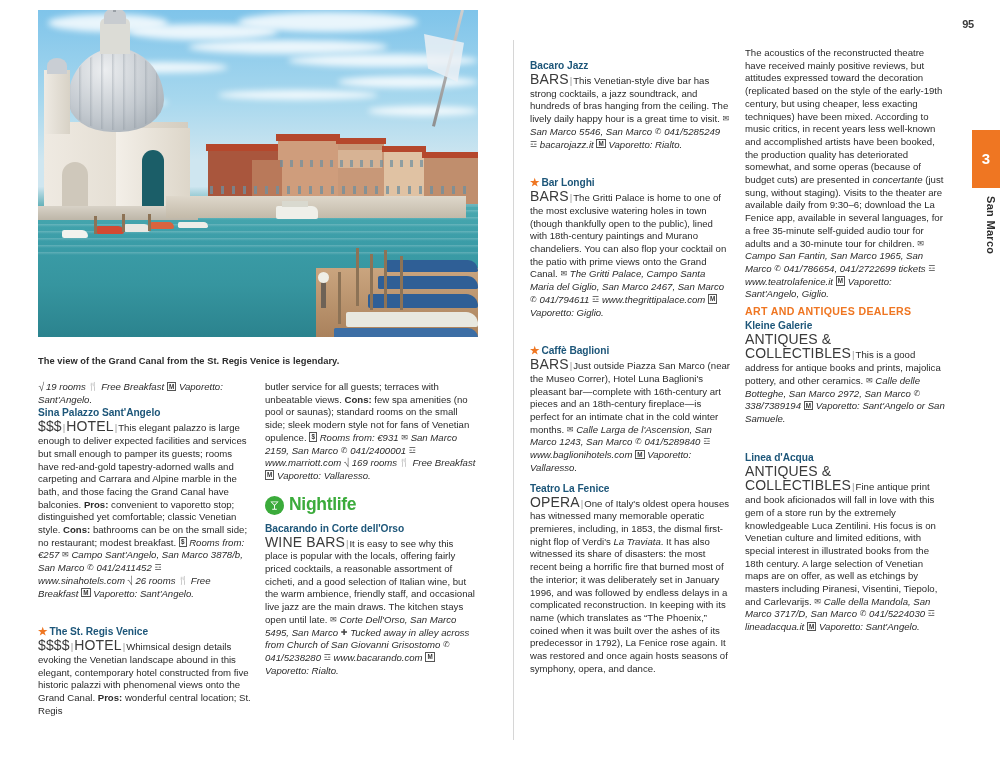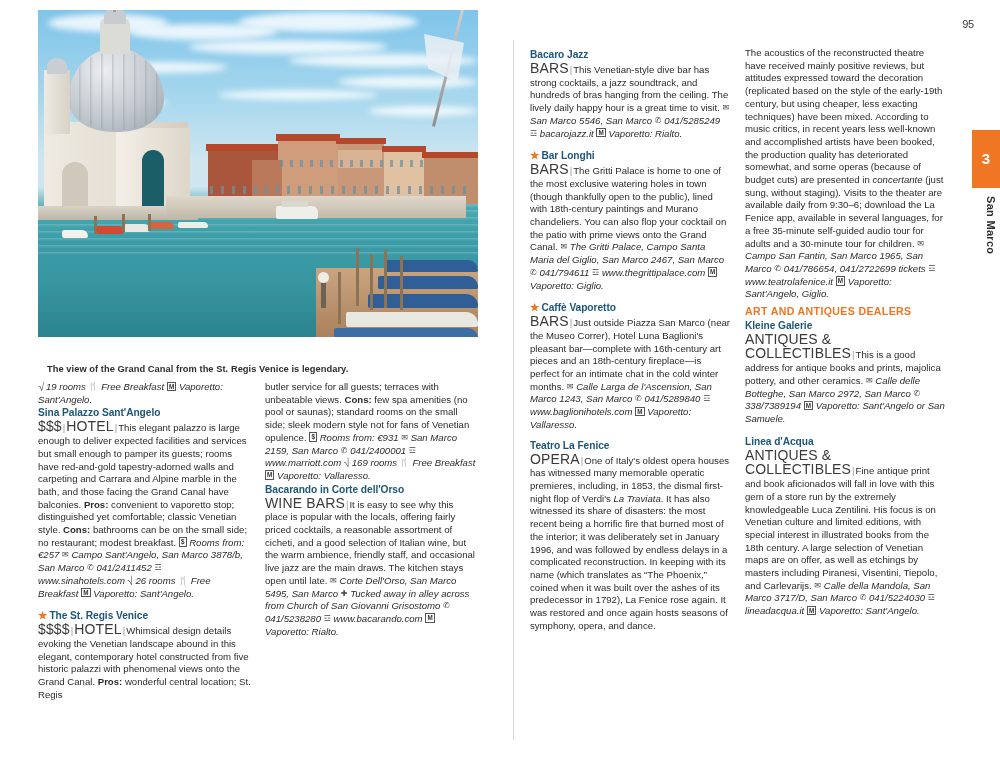--- a/index.html
+++ b/index.html
@@ -19,21 +19,21 @@
     height: 771px;
     padding: 0;
   }
 
   
   .page-number {
     position: absolute;
     top: 18px;
     right: 26px;
     font-size: 11px;
-    font-weight: normal;
+    font-weight: bold;
     color: #3a3a3a;
     letter-spacing: -0.2px;
   }
 
   
   .side-tab {
     position: absolute;
     right: 0px;
     top: 130px;
     width: 28px;
@@ -182,27 +182,26 @@
   }
   .pole { position:absolute; width:3px; background:#8d7356; }
   .lamp { position:absolute; left:283px; top:268px; width:5px; height:30px; background:#6e6256;}
   .lamp-head{ position:absolute; left:280px; top:262px; width:11px; height:11px; background:#efeee6; border-radius:50%;}
   .vapo { position:absolute; left:238px; top:196px; width:42px; height:13px; background:#efefe9; border-radius:2px 6px 2px 2px;}
   .vapo-top { position:absolute; left:244px; top:191px; width:26px; height:6px; background:#d9d9cf;}
 
   .caption {
     position: absolute;
     left: 38px;
-    top: 364px;
+    top: 356px;
     width: 440px;
     font-size: 9.3px;
     color: #2d2d2d;
     font-weight: bold;
     letter-spacing: 0.05px;
-    margin-left: 9px;
   }
 
   
   .divider {
     position: absolute;
     left: 513px;
     top: 40px;
     width: 1px;
     height: 700px;
     background: #d6d6d6;
@@ -216,21 +215,21 @@
     color: #2b2b2b;
     text-align: left;
   }
   .col p { margin: 0; }
   #col1 { left: 38px;  top: 381px; width: 213px; }
   #col2 { left: 265px; top: 381px; width: 213px; }
   #col3 { left: 530px; top: 47px;  width: 200px; }
   #col4 { left: 745px; top: 47px;  width: 200px; }
 
   .entry { margin-bottom: 0px; }
-  .entry + .entry { margin-top: 9px; }
+  .entry + .entry { margin-top: 25px; }
 
   .entry-title {
     color: #1d5679;
     font-weight: bold;
     font-size: 10.2px;
     line-height: 13px;
     margin-bottom: 1px;
     letter-spacing: -0.05px;
   }
   .star {
@@ -447,20 +446,28 @@
       <span class="ic">☲</span>
       <span class="ital">www.marriott.com</span>
       <span class="ic">⎷</span>
       <span class="ital">169 rooms</span>
       <span class="ic">🍴</span>
       <span class="ital">Free Breakfast</span>
       <span class="boxic">M</span>
       <span class="ital">Vaporetto: Vallaresso.</span>
     </p>
 
+    <div class="section-head">
+      <div class="section-ic" style="background:#3bab3b;">
+        <svg width="11" height="11" viewBox="0 0 24 24" fill="#fff" aria-hidden="true">
+          <path d="M3 3h18l-8 9v7h4v2H7v-2h4v-7L3 3zm3.5 2L12 10.5 17.5 5h-11z"></path>
+        </svg>
+      </div>
+      <div class="section-title" style="color:#3bab3b;">Nightlife</div>
+    </div>
 
     <div class="entry" style="margin-top:0;">
       <div class="entry-title">Bacarando in Corte dell'Orso</div>
       <p>
         <span class="meta">WINE BARS</span><span class="sep">|</span><span>It is easy to see why this place is popular with the locals, offering fairly priced cocktails, a reasonable assortment of cicheti, and a good selection of Italian wine, but the warm ambience, friendly staff, and occasional live jazz are the main draws. The kitchen stays open until late.</span>
         <span class="ic">✉</span>
         <span class="ital">Corte Dell'Orso, San Marco 5495, San Marco</span>
         <span class="ic">✚</span>
         <span class="ital">Tucked away in alley across from Church of San Giovanni Grisostomo</span>
         <span class="ic">✆</span>
@@ -468,21 +475,21 @@
         <span class="ic">☲</span>
         <span class="ital">www.bacarando.com</span>
         <span class="boxic">M</span>
         <span class="ital">Vaporetto: Rialto.</span>
       </p>
     </div>
   </div>
 
   <div class="col" id="col3">
 
-    <div class="entry" style="margin-top:1px;">
+    <div class="entry" style="margin-top:12px;">
       <div class="entry-title">Bacaro Jazz</div>
       <p>
         <span class="meta">BARS</span><span class="sep">|</span><span>This Venetian-style dive bar has strong cocktails, a jazz soundtrack, and hundreds of bras hanging from the ceiling. The lively daily happy hour is a great time to visit.</span>
         <span class="ic">✉</span>
         <span class="ital">San Marco 5546, San Marco</span>
         <span class="ic">✆</span>
         <span class="ital">041/5285249</span>
         <span class="ic">☲</span>
         <span class="ital">bacarojazz.it</span>
         <span class="boxic">M</span>
@@ -499,21 +506,21 @@
         <span class="ic">✆</span>
         <span class="ital">041/794611</span>
         <span class="ic">☲</span>
         <span class="ital">www.thegrittipalace.com</span>
         <span class="boxic">M</span>
         <span class="ital">Vaporetto: Giglio.</span>
       </p>
     </div>
 
     <div class="entry">
-      <div class="entry-title"><span class="star">★</span><span>Caffè Vaporetto</span></div>
+      <div class="entry-title"><span class="star">★</span><span>Caffè Baglioni</span></div>
       <p>
         <span class="meta">BARS</span><span class="sep">|</span><span>Just outside Piazza San Marco (near the Museo Correr), Hotel Luna Baglioni's pleasant bar—complete with 16th-century art pieces and an 18th-century fireplace—is perfect for an intimate chat in the cold winter months.</span>
         <span class="ic">✉</span>
         <span class="ital">Calle Larga de l'Ascension, San Marco 1243, San Marco</span>
         <span class="ic">✆</span>
         <span class="ital">041/5289840</span>
         <span class="ic">☲</span>
         <span class="ital">www.baglionihotels.com</span>
         <span class="boxic">M</span>
         <span class="ital">Vaporetto: Vallaresso.</span>

